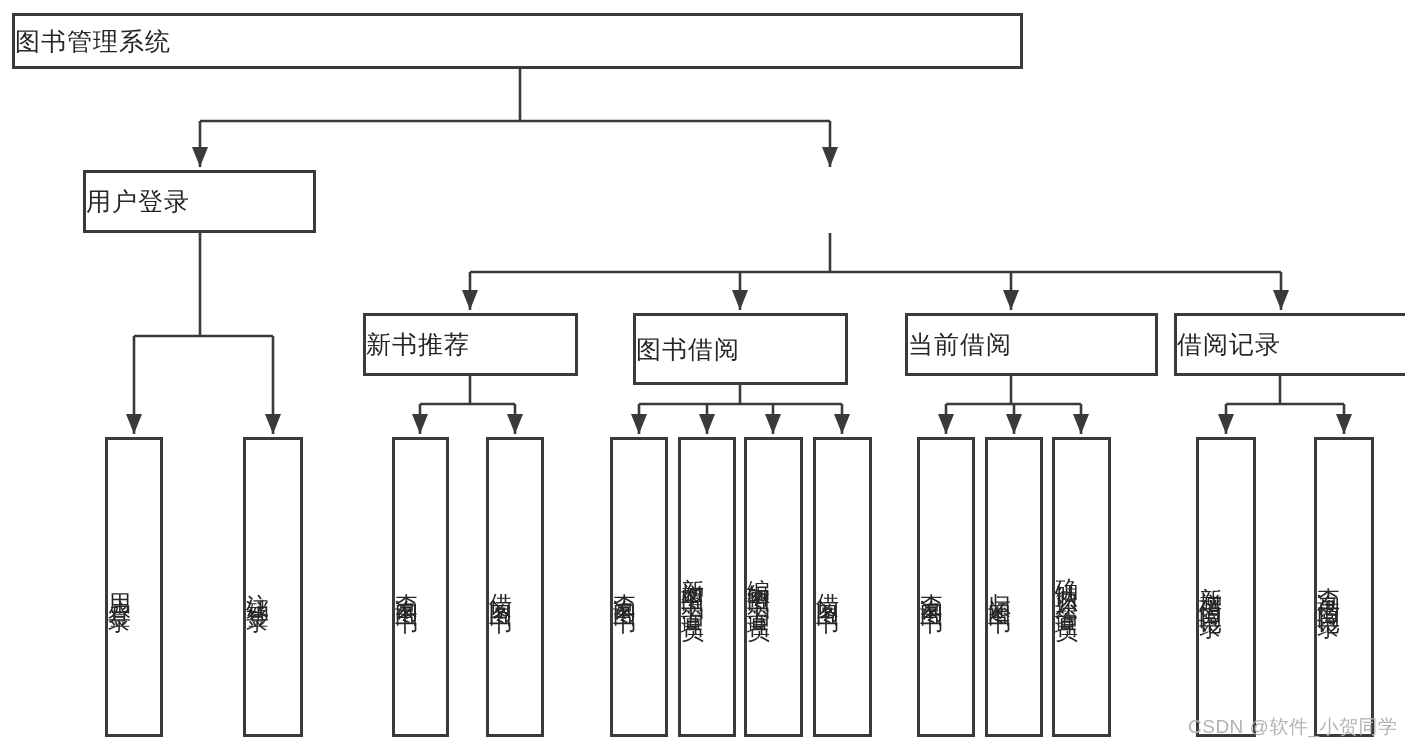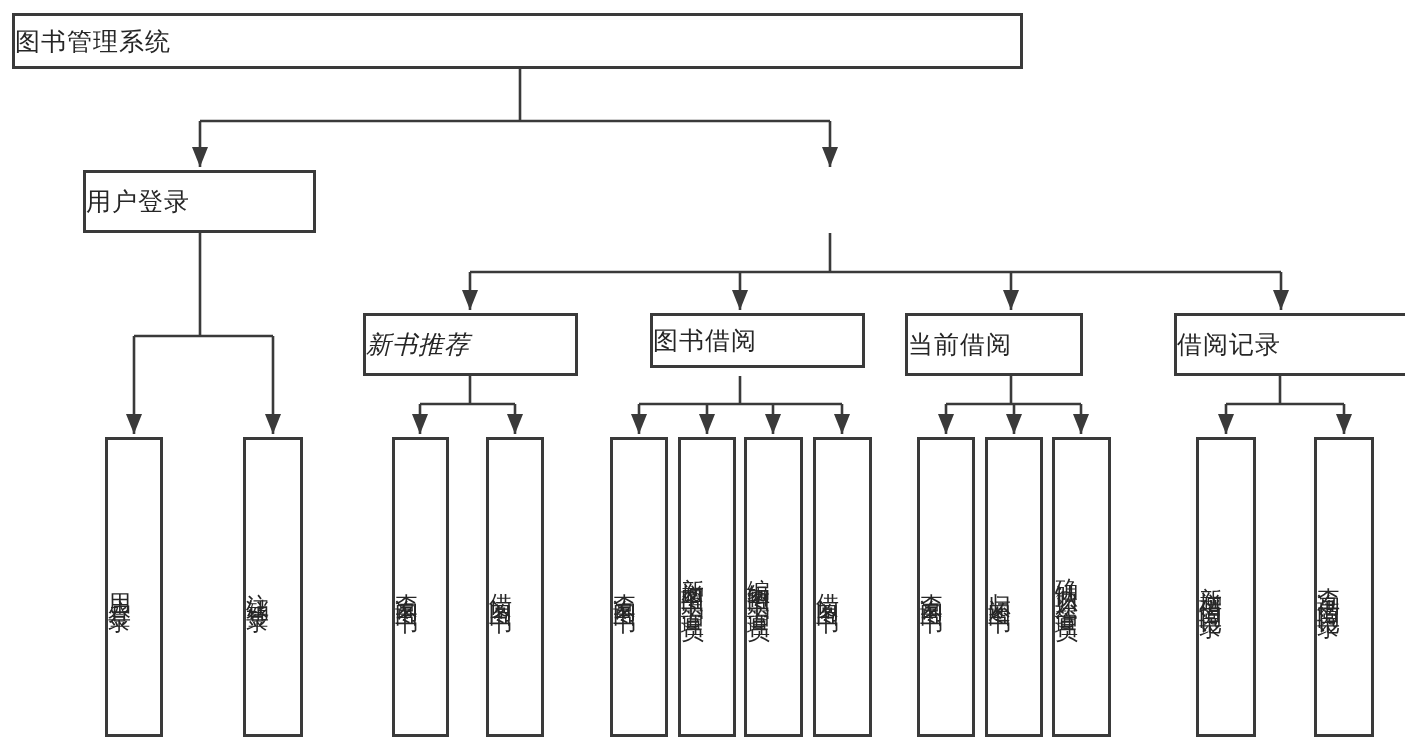--- a/index.html
+++ b/index.html
@@ -140,27 +140,27 @@
   </svg>
 
   <div class="node h" style="left:12px;top:13px;width:1011px;height:56px;border-width:3px;">
     <span>图书管理系统</span>
   </div>
 
   <div class="node h" style="left:83px;top:170px;width:233px;height:63px;">
     <span>用户登录</span>
   </div>
 
-  <div class="node h" style="left:363px;top:313px;width:215px;height:63px;font-style:italic;">
+  <div class="node h" style="left:363px;top:313px;width:215px;height:63px;">
     <span>新书推荐</span>
   </div>
-  <div class="node h" style="left:633px;top:313px;width:215px;height:55px;margin-left:17px;">
+  <div class="node h" style="left:633px;top:313px;width:215px;height:72px;">
     <span>图书借阅</span>
   </div>
-  <div class="node h" style="left:905px;top:313px;width:178px;height:63px;">
+  <div class="node h" style="left:905px;top:313px;width:253px;height:63px;">
     <span>当前借阅</span>
   </div>
   <div class="node h" style="left:1174px;top:313px;width:249px;height:63px;">
     <span>借阅记录</span>
   </div>
 
   <div class="node v" style="left:105px;top:437px;width:58px;height:300px;">
     <span class="vt">用户登录</span>
   </div>
   <div class="node v" style="left:243px;top:437px;width:60px;height:300px;">
@@ -197,14 +197,15 @@
     <span class="vt">确认归还（管理员）</span>
   </div>
 
   <div class="node v" style="left:1196px;top:437px;width:60px;height:300px;">
     <span class="vt">新增借阅记录</span>
   </div>
   <div class="node v" style="left:1314px;top:437px;width:60px;height:300px;">
     <span class="vt">查询借阅记录</span>
   </div>
 
+  <div class="watermark">CSDN @软件_小贺同学</div>
 
 </div>
 
 </body></html>

